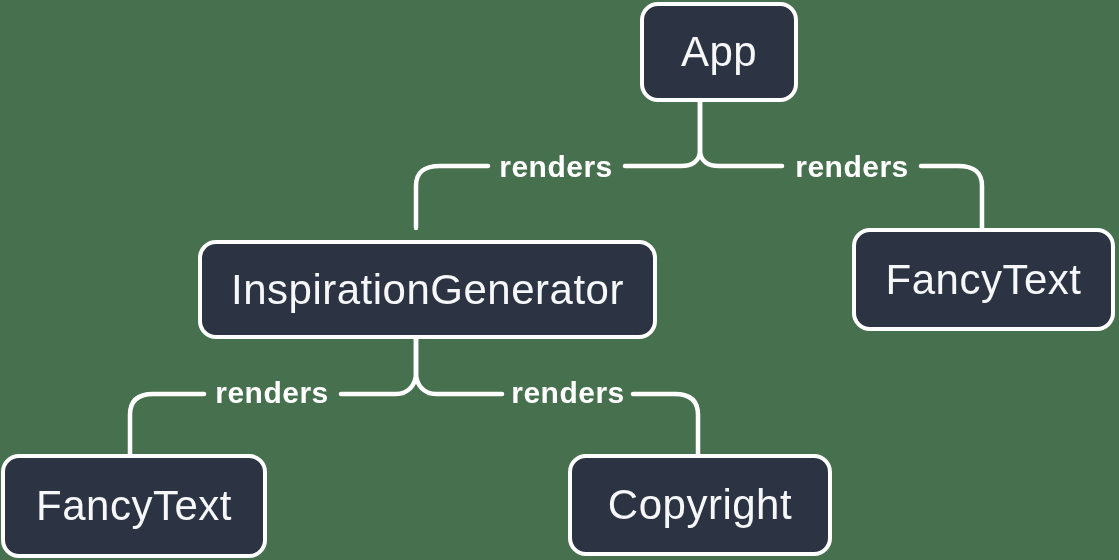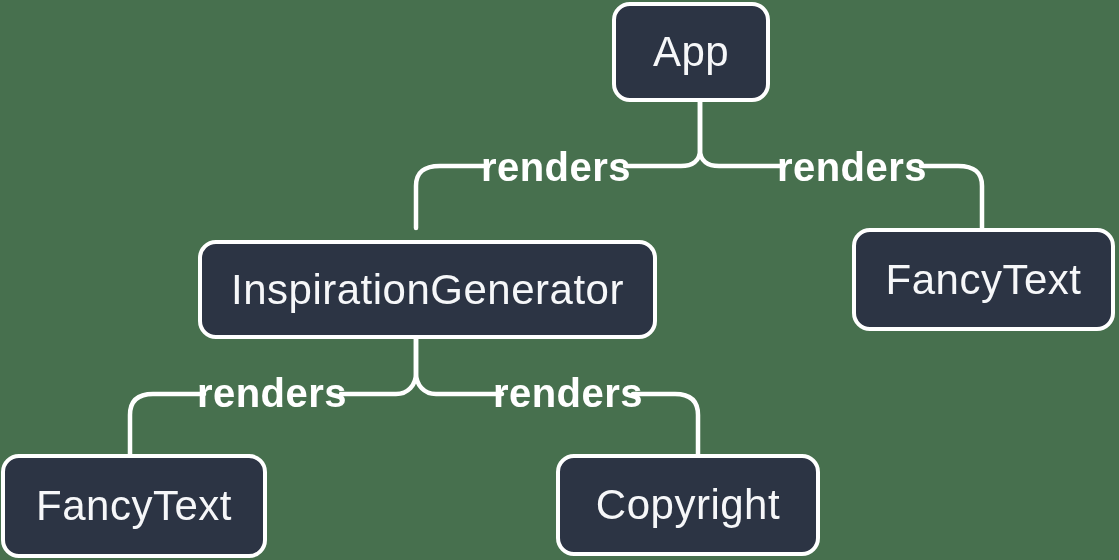--- a/index.html
+++ b/index.html
@@ -43,21 +43,21 @@
     color: var(--node_text, #F6F7F9);
     font-size: 42px;
     font-weight: 400;
     letter-spacing: 0.5px;
     white-space: nowrap;
   }
   .edge-label {
     position: absolute;
     transform: translate(-50%, -50%);
     color: var(--line, #FFFFFF);
-    font-size: 40px;
+    font-size: 30px;
     font-weight: 700;
     letter-spacing: 0.5px;
     white-space: nowrap;
   }
 </style>
 </head>
 <body>
 
 <div class="canvas">
 
@@ -77,33 +77,33 @@
   </svg>
 
   <div class="edge-label" style="left:556px; top:167px;">renders</div>
 
   <div class="edge-label" style="left:852px; top:167px;">renders</div>
 
   <div class="edge-label" style="left:272px; top:393px;">renders</div>
 
   <div class="edge-label" style="left:568px; top:393px;">renders</div>
 
-  <div class="node" style="left:612px; top:2px; width:158px; height:100px;">
+  <div class="node" style="left:640px; top:2px; width:158px; height:100px;">
     <span class="node-label">App</span>
   </div>
 
   <div class="node" style="left:198px; top:240px; width:459px; height:99px;">
     <span class="node-label">InspirationGenerator</span>
   </div>
 
   <div class="node" style="left:852px; top:228px; width:263px; height:103px;">
     <span class="node-label">FancyText</span>
   </div>
 
   <div class="node" style="left:1px; top:454px; width:266px; height:104px;">
     <span class="node-label">FancyText</span>
   </div>
 
-  <div class="node" style="left:556px; top:454px; width:264px; height:102px;">
+  <div class="node" style="left:568px; top:454px; width:264px; height:102px;">
     <span class="node-label">Copyright</span>
   </div>
 
 </div>
 
 </body></html>

